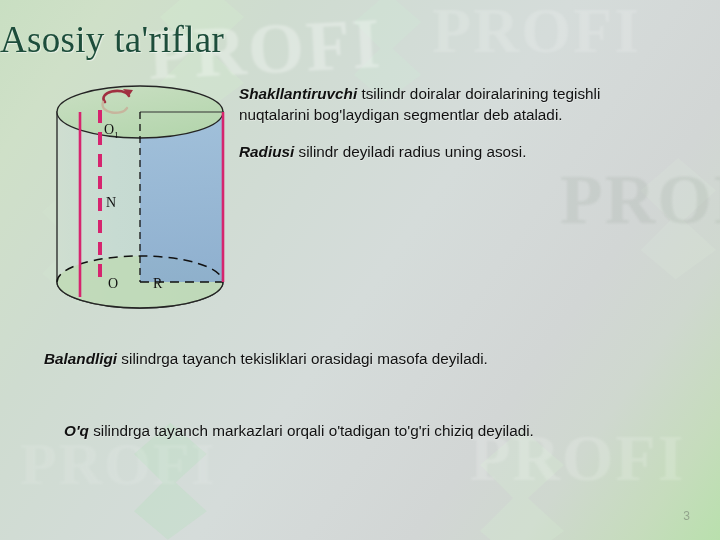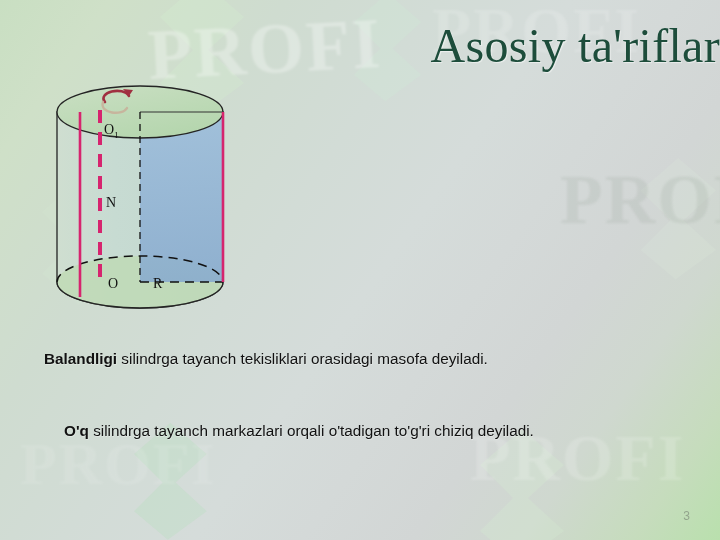--- a/index.html
+++ b/index.html
@@ -34,23 +34,23 @@
     color:rgba(255,255,255,.30);
     letter-spacing:2px;
     filter:blur(1.2px);
     white-space:nowrap;
   }
   .wm-word.dark{ color:rgba(120,140,120,.13); }
 
   
   #title{
     position:absolute; left:0; top:18px; width:720px;
-    text-align:right;
+    text-align:left;
     font-family:"Liberation Serif", serif;
-    font-size:48px;
+    font-size:37px;
     color:#1d4d3b;
     text-shadow:1px 1px 1px rgba(255,255,255,.55);
     letter-spacing:.3px;
   }
 
   
   #textcol{
     position:absolute; left:239px; top:83px; width:392px;
   }
   .para{
@@ -64,21 +64,21 @@
 
   
   .wide{
     position:absolute;
     font-size:15.3px;
     line-height:1.4;
     color:#111;
     white-space:nowrap;
     text-shadow:.5px .5px 0 rgba(255,255,255,.35);
   }
-  .wide b{ font-weight:bold; }
+  .wide b{ font-weight:bold; font-style:italic; }
   #wide1{ left:44px; top:348px; }
   #wide2{ left:52px; top:420px;margin-left:12px; }
 
   
   #pageno{
     position:absolute; right:30px; bottom:17px;
     font-size:12px; color:rgba(90,95,90,.45);
   }
 
   
@@ -172,20 +172,26 @@
       <text class="lbl" x="59" y="52">
         <tspan>O</tspan><tspan class="sub" dy="4">1</tspan>
       </text>
       <text class="lbl" x="61" y="125">N</text>
       <text class="lbl" x="63" y="206">O</text>
       <text class="lbl" x="108" y="206">R</text>
     </svg>
   </div>
 
   <div id="textcol">
+    <p class="para">
+      <b>Shakllantiruvchi</b><span> tsilindr doiralar doiralarining tegishli nuqtalarini bog'laydigan segmentlar deb ataladi.</span>
+    </p>
+    <p class="para">
+      <b>Radiusi</b><span> silindr deyiladi radius uning asosi.</span>
+    </p>
   </div>
 
   <p id="wide1" class="wide">
     <b>Balandligi</b><span> silindrga tayanch tekisliklari orasidagi masofa deyiladi.</span>
   </p>
   <p id="wide2" class="wide">
     <b>O'q</b><span> silindrga tayanch markazlari orqali o'tadigan to'g'ri chiziq deyiladi.</span>
   </p>
 
   <div id="pageno">3</div>

